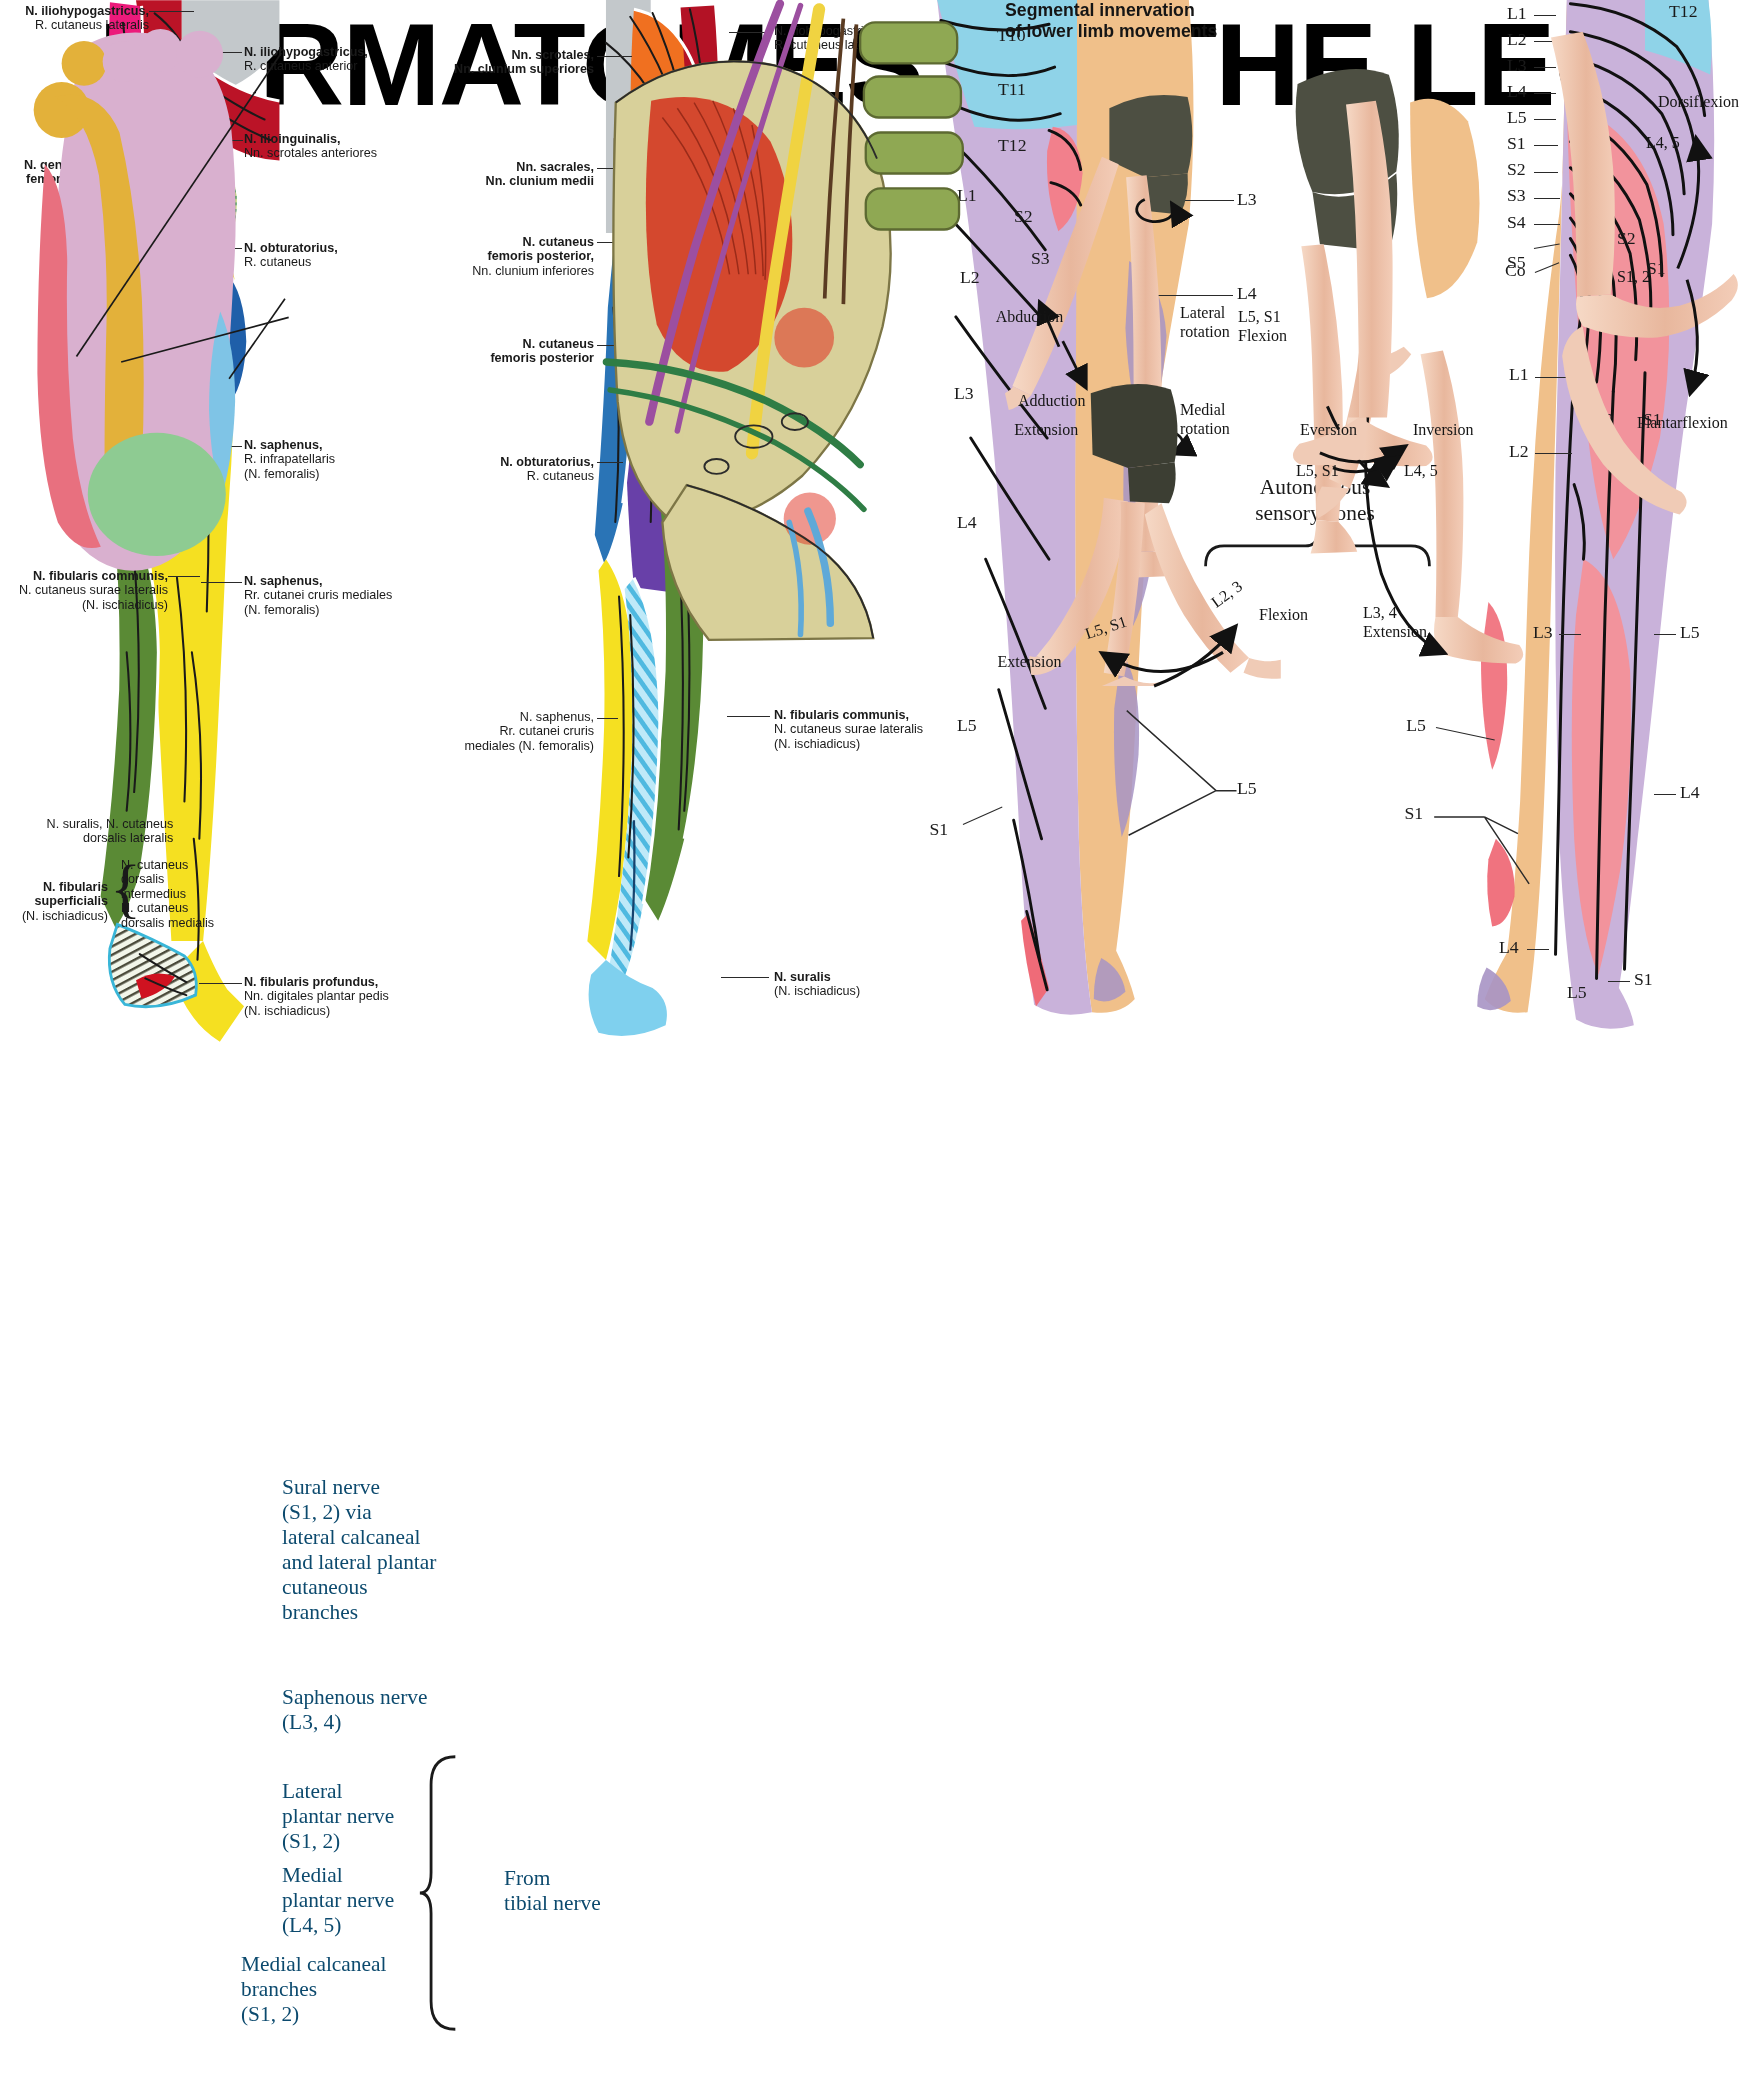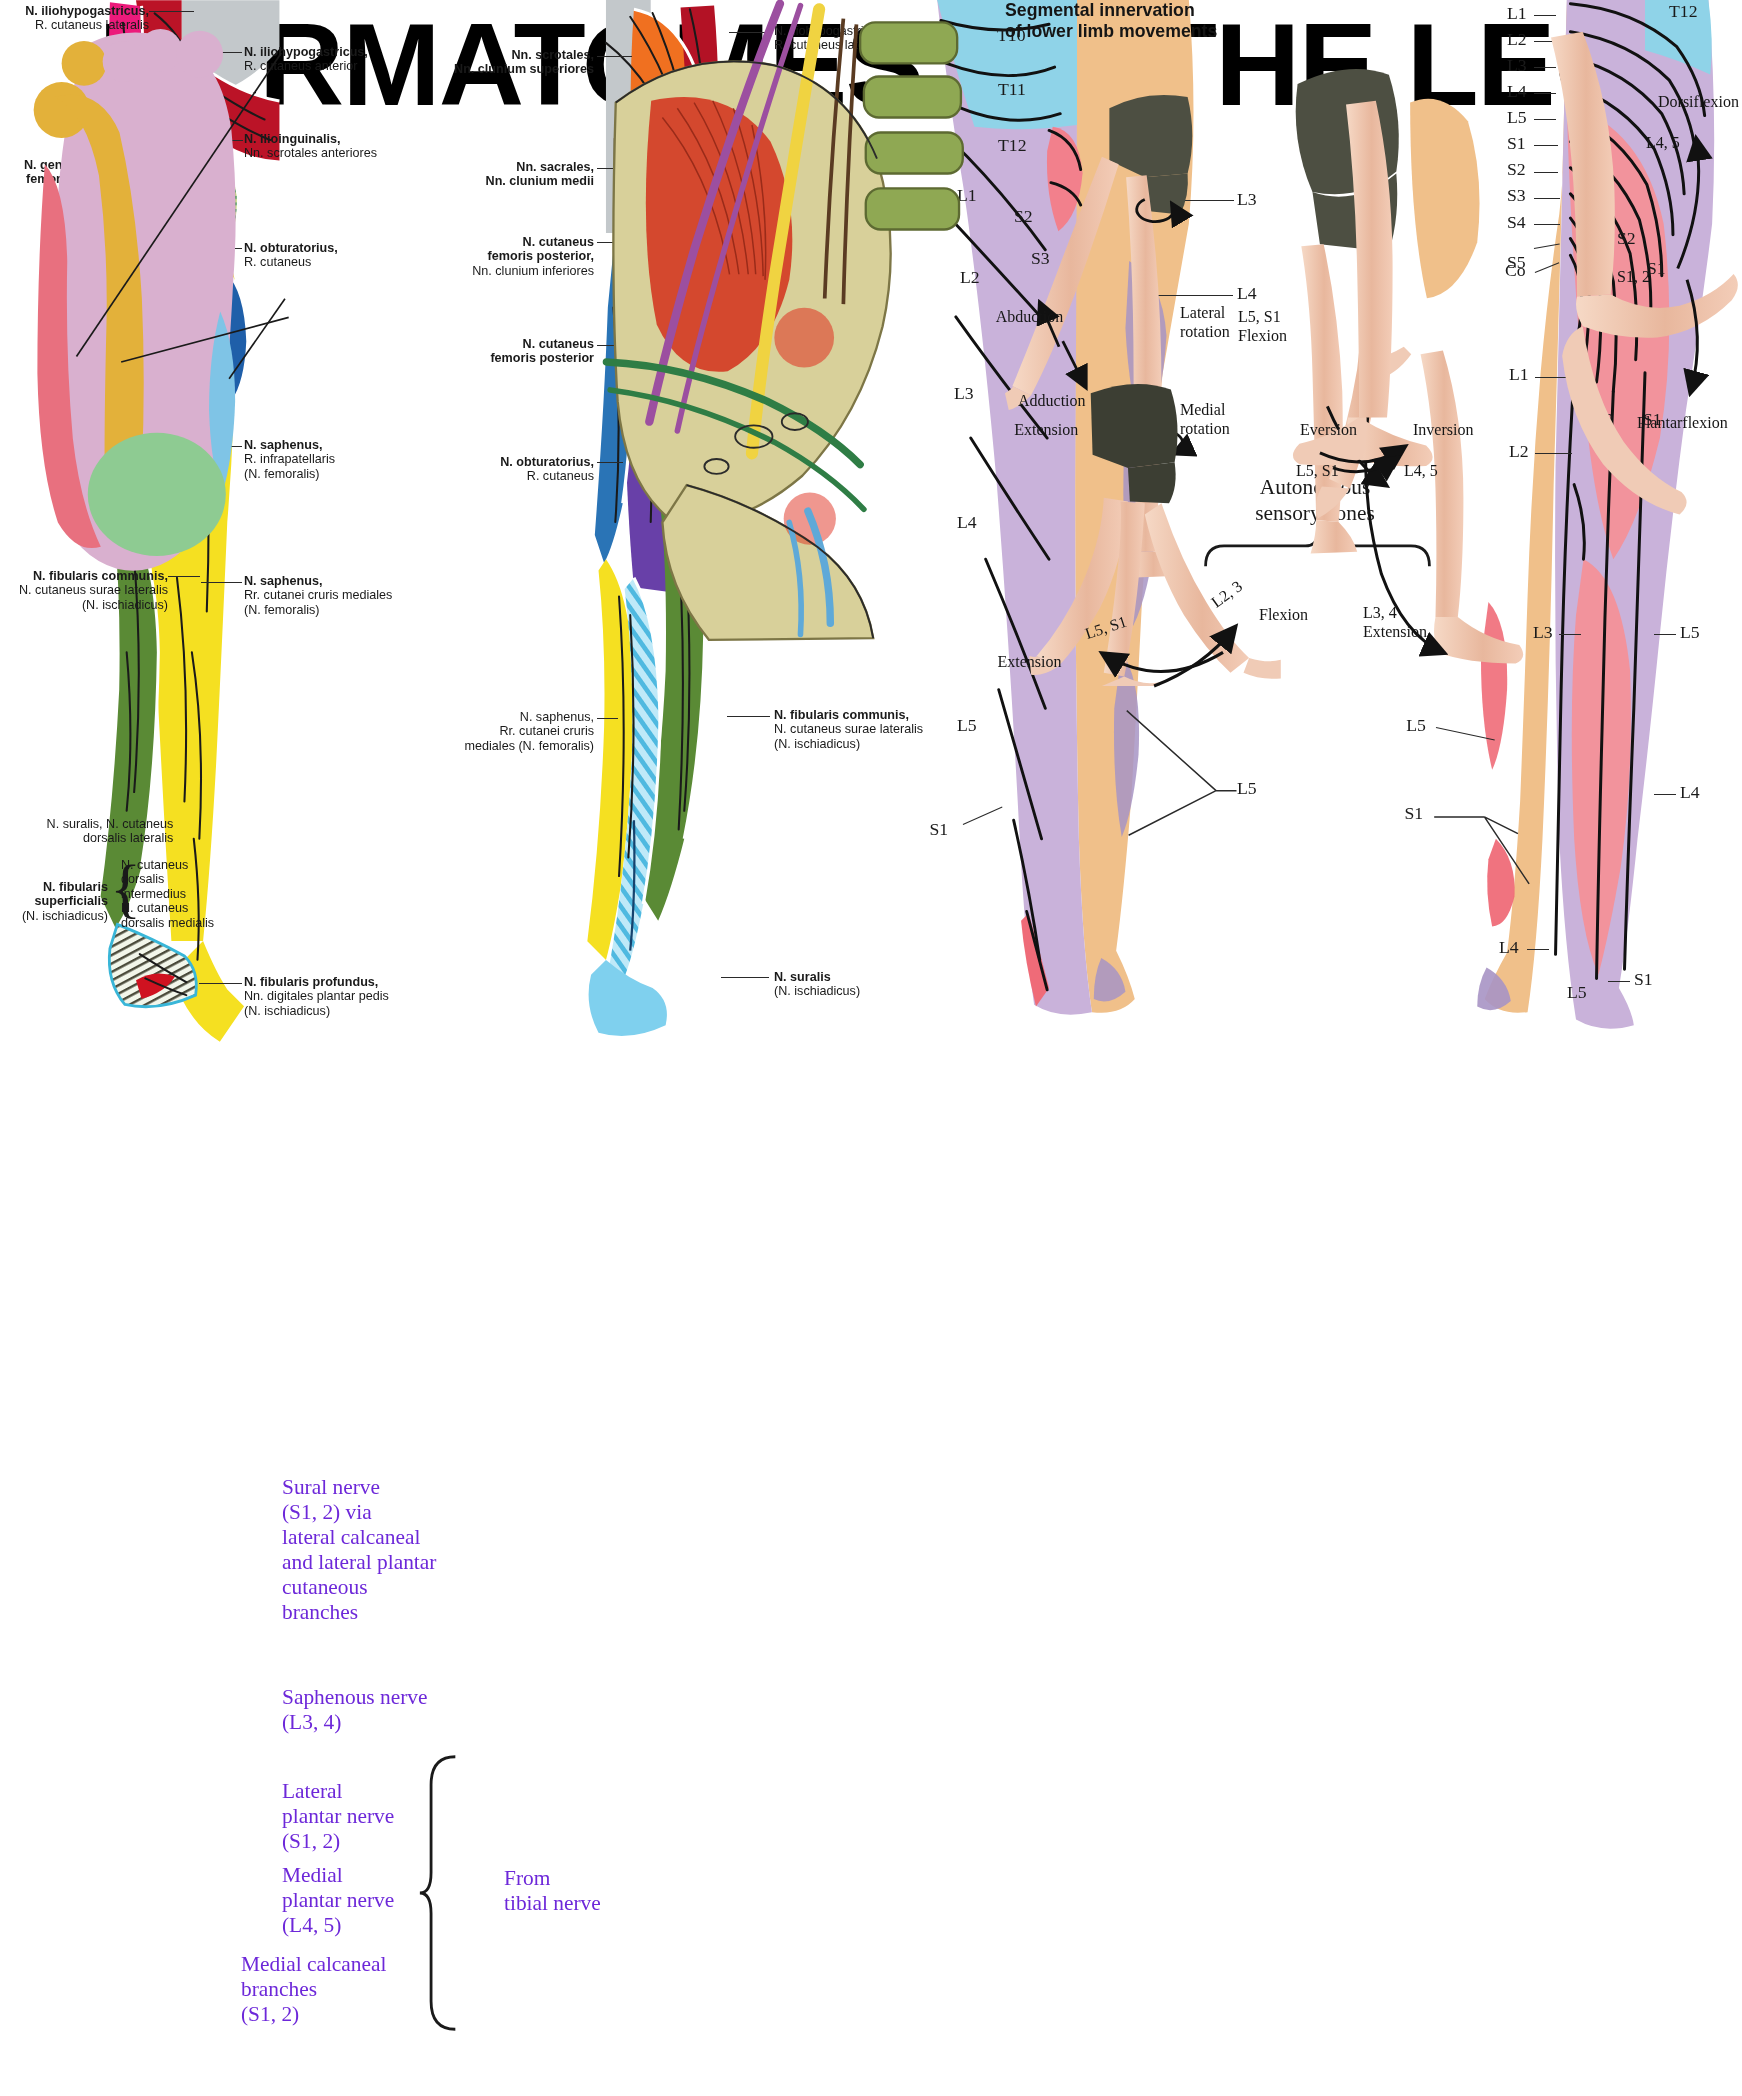--- a/index.html
+++ b/index.html
@@ -25,21 +25,21 @@
          font-family:"Liberation Serif",serif;}
 
   
   .panel{position:absolute;}
 
   
   .derm{position:absolute;font-size:17.7px;line-height:19.6px;color:#1a1a1a;
         font-family:"Liberation Serif",serif;}
 
   
-  .foot-lbl{position:absolute;font-size:21.4px;line-height:25px;color:#6d28d9;
+  .foot-lbl{position:absolute;font-size:21.4px;line-height:25px;color:#0c4a6e;
             font-family:"Liberation Serif",serif;}
 
   
   .mv{position:absolute;font-size:16px;line-height:18.6px;color:#151515;
       font-family:"Liberation Serif",serif;}
   .mv.title{font-size:17.7px;font-weight:bold;line-height:20.5px;
             font-family:"Liberation Sans",sans-serif;}
 
   svg{display:block;overflow:visible;}
 </style>

